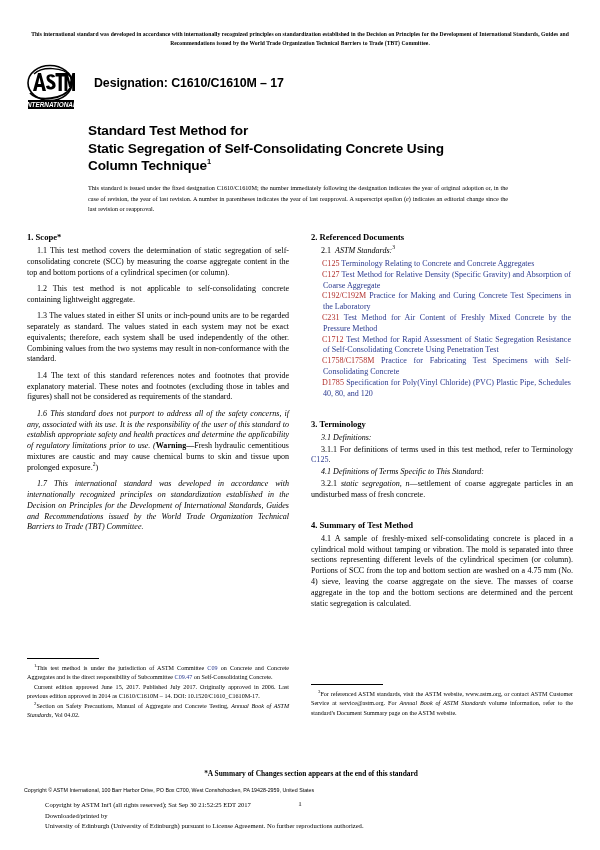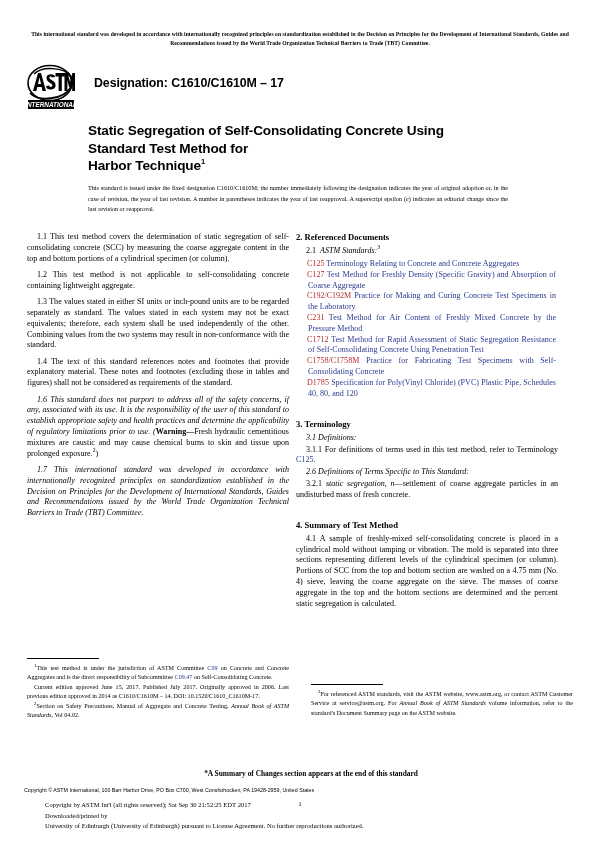--- a/index.html
+++ b/index.html
@@ -92,21 +92,21 @@
   
   .col {
     position: absolute;
     top: 232px;
     width: 262px;
     font-size: 8.05px;
     line-height: 1.345;
     text-align: justify;
   }
   .col-left  { left: 27px; }
-  .col-right { left: 296px; }
+  .col-right { left: 311px; }
 
   h2.sec {
     font-size: 8.6px;
     font-weight: bold;
     margin: 0 0 3px 0;
     line-height: 1.3;
     text-align: left;
   }
   h2.sec.spaced { margin-top: 19px; }
 
@@ -240,56 +240,57 @@
 
           <rect x="4" y="38" width="46" height="9" fill="#000"></rect>
           <text x="27" y="45" font-family="Liberation Sans, sans-serif" font-size="6.4" font-weight="bold" font-style="italic" fill="#fff" text-anchor="middle">INTERNATIONAL</text>
         </g>
       </svg>
     </div>
     <div class="designation">Designation: C1610/C1610M – 17</div>
   </div>
 
   <div class="title-block">
+    <div>Standard Test Method for</div>
     <div>Static Segregation of Self-Consolidating Concrete Using</div>
-    <div>Standard Test Method for</div>
-    <div><span>Harbor Technique</span><sup>1</sup></div>
+    <div><span>Column Technique</span><sup>1</sup></div>
   </div>
 
   <div class="issue-stmt">
     <span>This standard is issued under the fixed designation C1610/C1610M; the number immediately following the designation indicates the year of original adoption or, in the case of revision, the year of last revision. A number in parentheses indicates the year of last reapproval. A superscript epsilon (</span><i>e</i><span>) indicates an editorial change since the last revision or reapproval.</span>
   </div>
 
   <div class="col col-left">
+    <h2 class="sec">1. Scope*</h2>
     <p class="para">1.1 This test method covers the determination of static segregation of self-consolidating concrete (SCC) by measuring the coarse aggregate content in the top and bottom portions of a cylindrical specimen (or column).</p>
     <p class="para">1.2 This test method is not applicable to self-consolidating concrete containing lightweight aggregate.</p>
     <p class="para">1.3 The values stated in either SI units or inch-pound units are to be regarded separately as standard. The values stated in each system may not be exact equivalents; therefore, each system shall be used independently of the other. Combining values from the two systems may result in non-conformance with the standard.</p>
     <p class="para">1.4 The text of this standard references notes and footnotes that provide explanatory material. These notes and footnotes (excluding those in tables and figures) shall not be considered as requirements of the standard.</p>
     <p class="ital"><span>1.6 This standard does not purport to address all of the safety concerns, if any, associated with its use. It is the responsibility of the user of this standard to establish appropriate safety and health practices and determine the applicability of regulatory limitations prior to use. (</span><b style="font-style:normal">Warning—</b><span style="font-style:normal">Fresh hydraulic cementitious mixtures are caustic and may cause chemical burns to skin and tissue upon prolonged exposure.</span><sup class="fn">2</sup><span style="font-style:normal">)</span></p>
     <p class="ital">1.7 This international standard was developed in accordance with internationally recognized principles on standardization established in the Decision on Principles for the Development of International Standards, Guides and Recommendations issued by the World Trade Organization Technical Barriers to Trade (TBT) Committee.</p>
   </div>
 
   <div class="col col-right">
     <h2 class="sec">2. Referenced Documents</h2>
     <p class="para nogap"><span style="font-style:normal">2.1&nbsp;&nbsp;</span><i><span></span>ASTM Standards:</i><sup class="fn">3</sup></p>
 
     <ul class="ref-list">
       <li><span class="ref-id">C125</span> <span class="ref-title">Terminology Relating to Concrete and Concrete Aggregates</span></li>
-      <li><span class="ref-id">C127</span> <span class="ref-title">Test Method for Freshly Density (Specific Gravity) and Absorption of Coarse Aggregate</span></li>
+      <li><span class="ref-id">C127</span> <span class="ref-title">Test Method for Relative Density (Specific Gravity) and Absorption of Coarse Aggregate</span></li>
       <li><span class="ref-id">C192/C192M</span> <span class="ref-title">Practice for Making and Curing Concrete Test Specimens in the Laboratory</span></li>
       <li><span class="ref-id">C231</span> <span class="ref-title">Test Method for Air Content of Freshly Mixed Concrete by the Pressure Method</span></li>
       <li><span class="ref-id">C1712</span> <span class="ref-title">Test Method for Rapid Assessment of Static Segregation Resistance of Self-Consolidating Concrete Using Penetration Test</span></li>
       <li><span class="ref-id">C1758/C1758M</span> <span class="ref-title">Practice for Fabricating Test Specimens with Self-Consolidating Concrete</span></li>
       <li><span class="ref-id">D1785</span> <span class="ref-title">Specification for Poly(Vinyl Chloride) (PVC) Plastic Pipe, Schedules 40, 80, and 120</span></li>
     </ul>
 
     <h2 class="sec spaced">3. Terminology</h2>
     <p class="para nogap"><i>3.1 Definitions:</i></p>
     <p class="para nogap"><span>3.1.1 For definitions of terms used in this test method, refer to Terminology </span><span class="link">C125</span><span>.</span></p>
-    <p class="para nogap"><i>2.6 Definitions of Terms Specific to This Standard:</i></p>
+    <p class="para nogap"><i>4.1 Definitions of Terms Specific to This Standard:</i></p>
     <p class="para"><span>3.2.1 </span><i>static segregation, n</i><span>—settlement of coarse aggregate particles in an undisturbed mass of fresh concrete.</span></p>
 
     <h2 class="sec spaced">4. Summary of Test Method</h2>
     <p class="para">4.1 A sample of freshly-mixed self-consolidating concrete is placed in a cylindrical mold without tamping or vibration. The mold is separated into three sections representing different levels of the cylindrical specimen (or column). Portions of SCC from the top and bottom section are washed on a 4.75 mm (No. 4) sieve, leaving the coarse aggregate on the sieve. The masses of coarse aggregate in the top and the bottom sections are determined and the percent static segregation is calculated.</p>
   </div>
 
   <div class="footnotes left">
     <div class="fn-rule"></div>
     <p><sup>1</sup><span>This test method is under the jurisdiction of ASTM Committee </span><span class="link">C09</span><span> on Concrete and Concrete Aggregates and is the direct responsibility of Subcommittee </span><span class="link">C09.47</span><span> on Self-Consolidating Concrete.</span></p>
     <p>Current edition approved June 15, 2017. Published July 2017. Originally approved in 2006. Last previous edition approved in 2014 as C1610/C1610M – 14. DOI: 10.1520/C1610_C1610M-17.</p>

